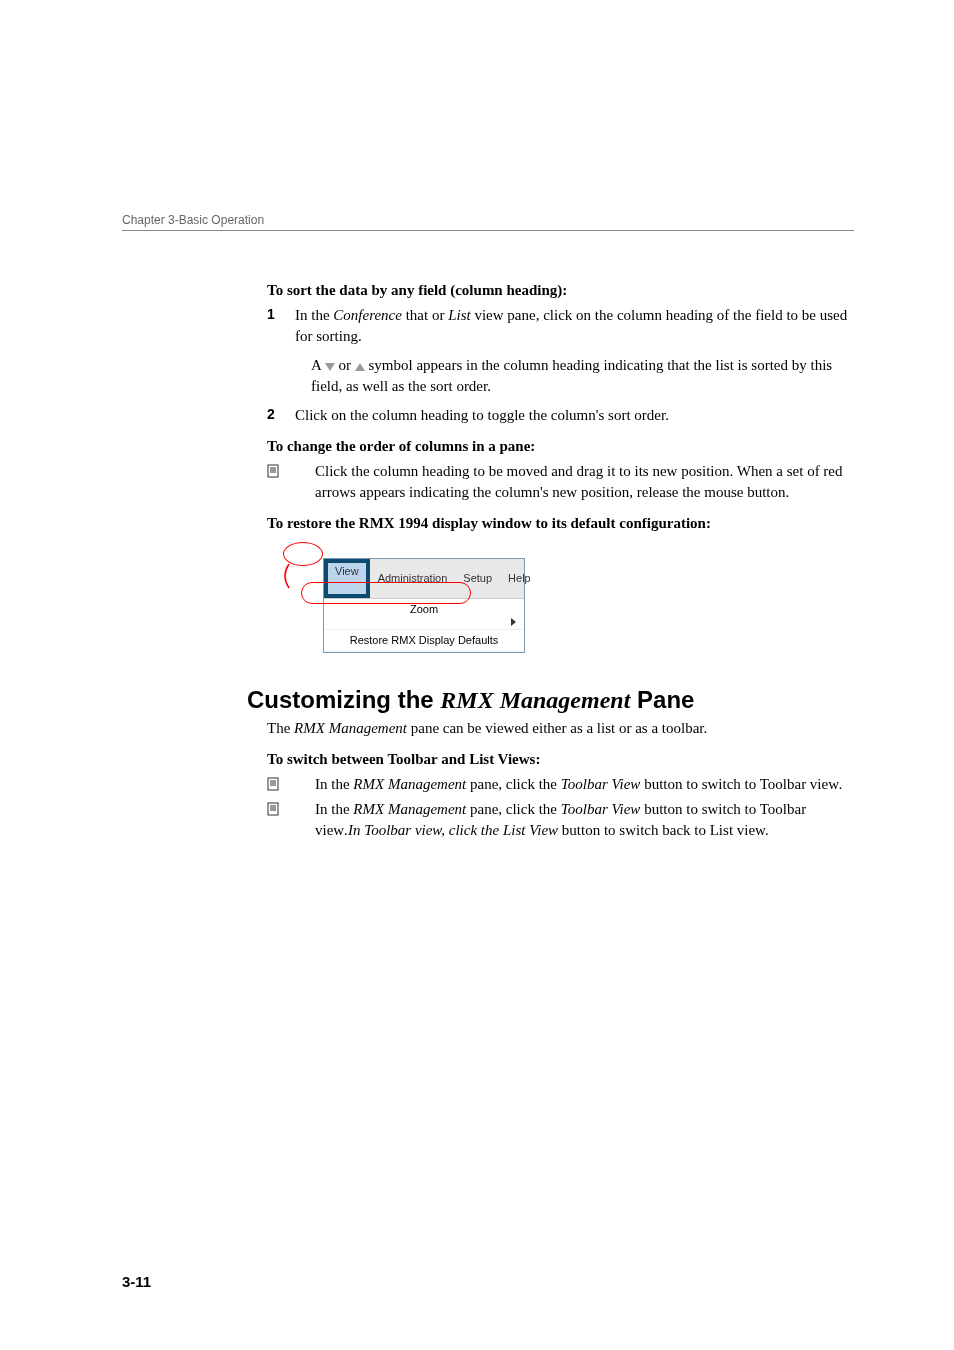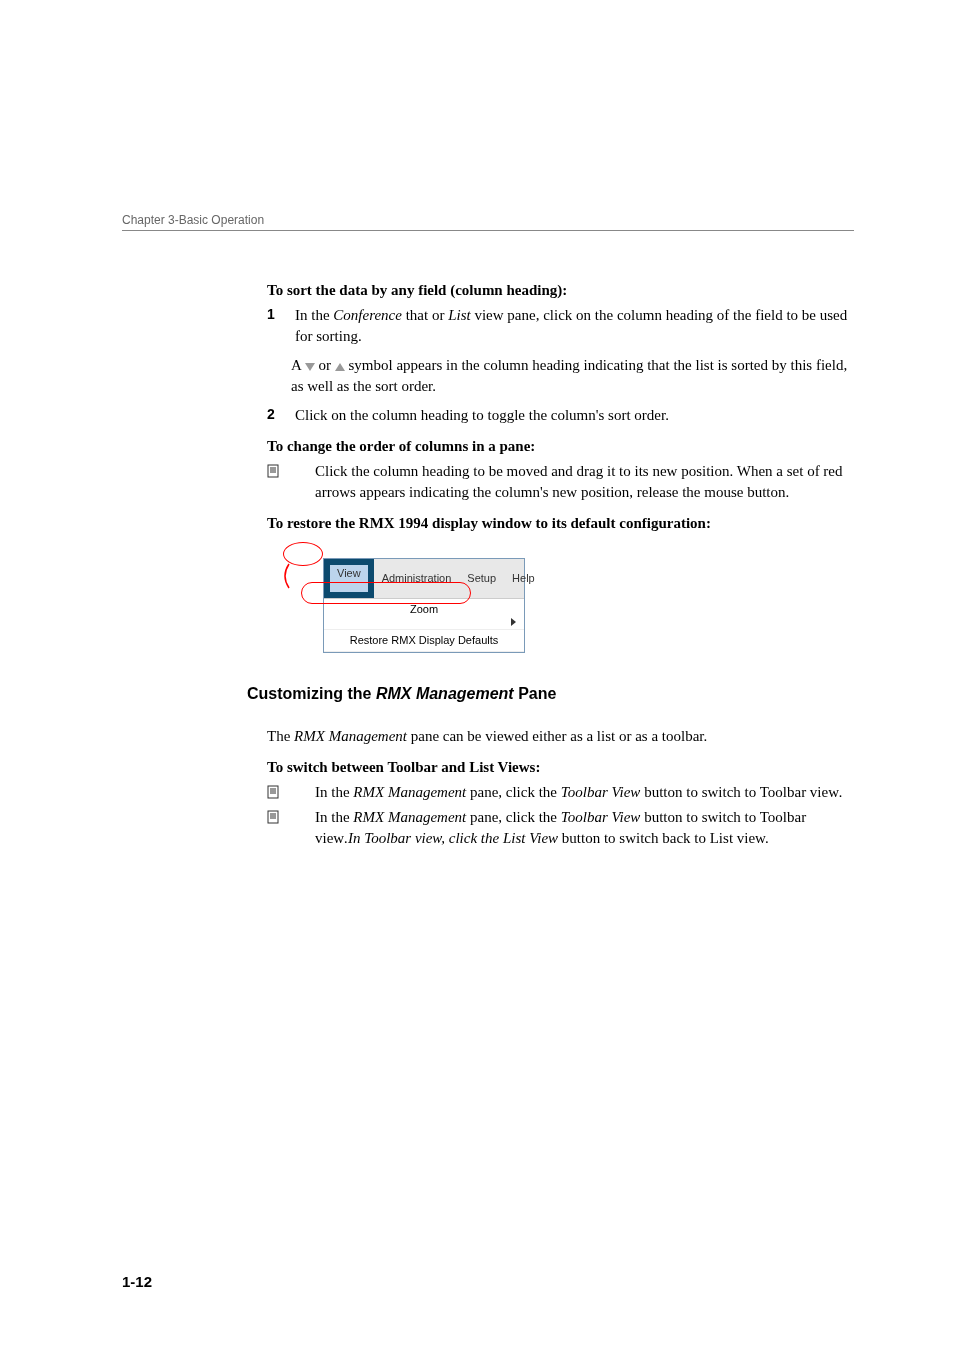--- a/index.html
+++ b/index.html
@@ -53,21 +53,21 @@
     font-family: Arial, Helvetica, sans-serif;
     font-weight: bold;
     width: 28px;
     flex-shrink: 0;
     font-size: 14px;
   }
   .num-item .txt {
     flex: 1;
   }
   .sub-indent {
-    margin-left: 24px;
+    margin-left: 44px;
     margin-top: 8px;
     margin-bottom: 8px;
   }
   .bullet-item {
     display: flex;
     margin-bottom: 4px;
     gap: 20px;
   }
   .bullet-item .bullet {
     width: 28px;
@@ -96,41 +96,41 @@
     display:inline-block;
     width:0;height:0;
     border-left:5px solid transparent;
     border-right:5px solid transparent;
     border-bottom:8px solid #999;
     vertical-align:middle;
   }
   .section-title {
     font-family: Arial, Helvetica, sans-serif;
     font-weight: bold;
-    font-size: 16px;
+    font-size: 24px;
     margin-top: 22px;
-    margin-bottom: 20px;
+    margin-bottom: 0;
     margin-left: -20px;
   }
-  .italic { font-style: italic; }
+  .italic { font-style: italic; font-family: Liberation Serif, serif; }
   .menu-screenshot {
     margin: 10px 0 4px 28px;
     width: 200px;
     border: 1px solid #7a9ab8;
     font-family: Tahoma, Arial, sans-serif;
     font-size: 11px;
     background:#fff;
   }
   .menu-bar {
     display:flex;
     background:#e8e8e8;
     border-bottom:1px solid #ccc;
   }
   .menu-bar span { padding: 12px 8px; color:#333; }
-  .menu-bar .active { background:#bcd4ec; border:6px solid #0c4a6e; padding:1px 7px; }
+  .menu-bar .active { background:#bcd4ec; border:4px solid #0c4a6e; padding:1px 7px; }
   .menu-row {
     display:flex;
     align-items:center;
     padding: 3px 8px;
     background:#fff;
     border-bottom:1px solid #eee;
     flex-direction:column;
   }
   .menu-row.highlight {
     background:#fff;
@@ -261,14 +261,14 @@
             <line x1="3" y1="8" x2="9" y2="8" stroke="#333"></line>
           </svg>
       </div>
       <div class="txt">
         <span>In the </span><span class="italic">RMX Management</span><span> pane, click the </span><span class="italic">Toolbar View</span><span> button to switch to Toolbar view</span><span class="italic">.In Toolbar view</span><span class="italic">, click the </span><span class="italic">List View</span><span> button to switch back to List view.</span>
       </div>
     </div>
 
   </div>
 
-  <div class="page-num">1-12</div>
+  <div class="page-num">3-11</div>
 </div>
 
 </body></html>

